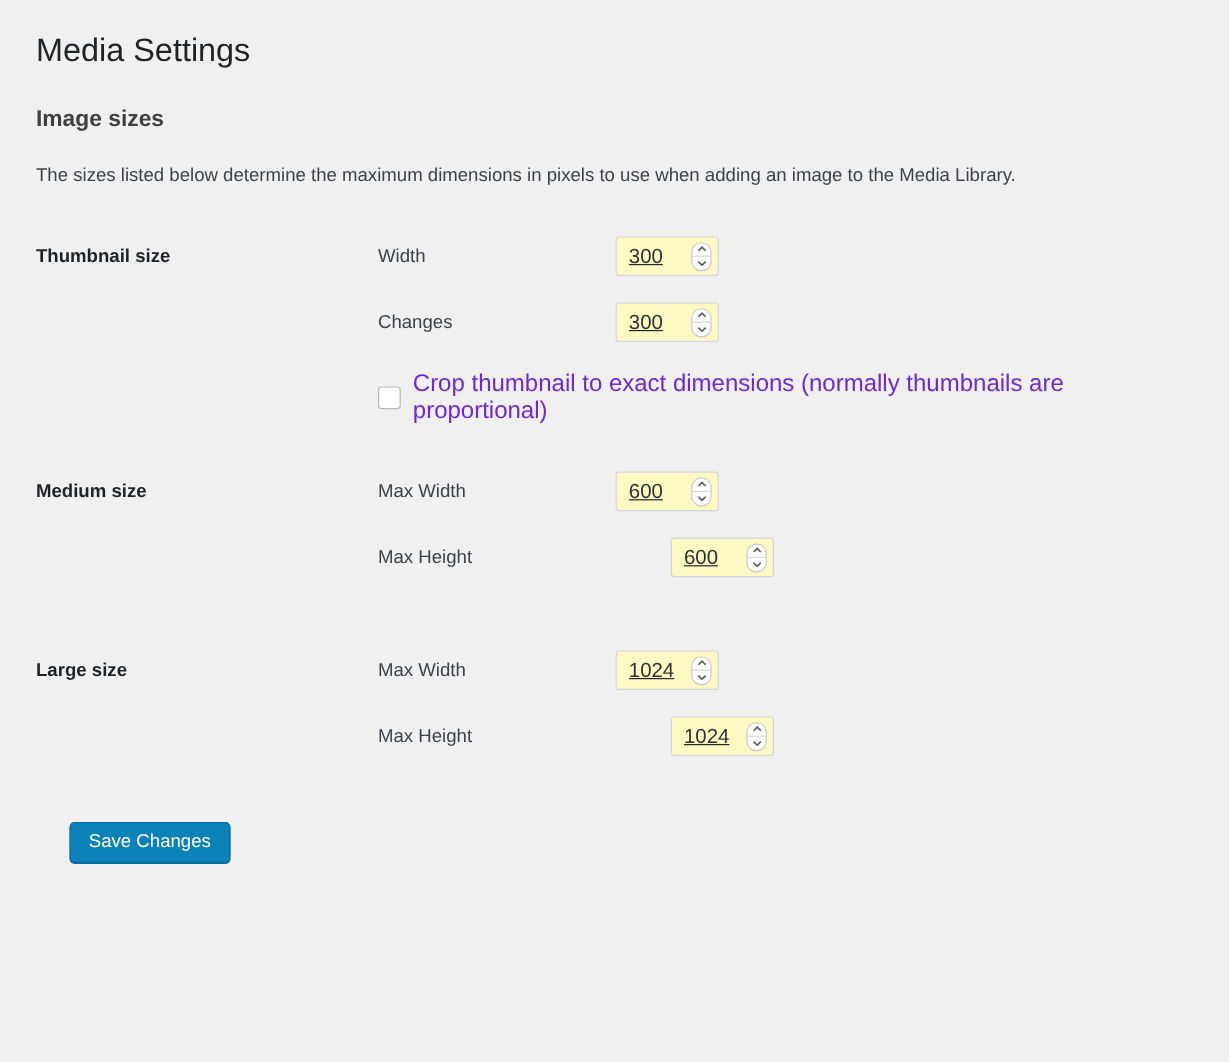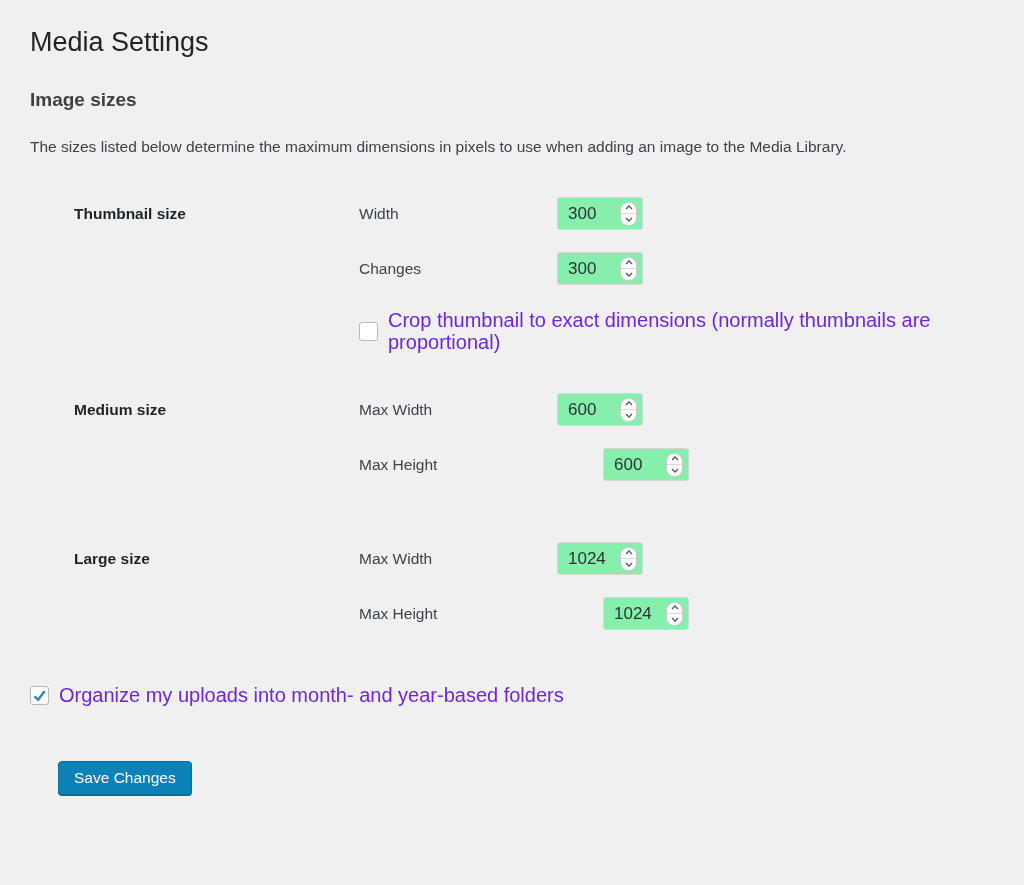--- a/index.html
+++ b/index.html
@@ -36,21 +36,21 @@
     font-weight: 700;
     color: #404040;
   }
   h2.uploading-heading { margin-top: 59px; }
   p.section-desc {
     margin: 26px 0 41px 0;
     font-size: 15.5px;
     line-height: 19px;
     color: #3c434a;
   }
-  .section-row { display: flex; align-items: flex-start; margin-left: 44px; }
+  .section-row { display: flex; align-items: flex-start; }
   .section-row.mt-medium { margin-top: 40px; }
   .section-row.mt-large  { margin-top: 61px; }
   .row-th {
     width: 285px;
     flex-shrink: 0;
     font-size: 15.5px;
     font-weight: 700;
     color: #1d2327;
     padding-top: 7px;
     line-height: 19px;
@@ -63,23 +63,24 @@
     font-size: 15.5px;
     color: #3c434a;
     line-height: 19px;
   }
   .number-input {
     position: relative;
     display: inline-flex;
     align-items: center;
     width: 86px;
     height: 33px;
-    background: #86efac;
+    background: #fef9c3;
     border: 1px solid #d6d6da;
     border-radius: 3px;
+    text-decoration: underline;
   }
   .number-input input {
     border: none;
     outline: none;
     background: transparent;
     font-family: "Liberation Sans", sans-serif;
     font-size: 17px;
     color: #2c3338;
     width: 52px;
     padding: 0 0 0 10px;
@@ -282,26 +283,18 @@
                   <polyline points="1,1 4,4 7,1" fill="none" stroke="#54565a" stroke-width="1.3"></polyline>
                 </svg>
               </span>
           </span>
         </span>
       </div>
     </div>
   </div>
 
 
-  <div class="checkbox-row organize-row">
-    <span class="checkbox checked">
-      <svg width="15" height="15" viewBox="0 0 18 18">
-          <polyline points="3,10 7.5,14 15,4" fill="none" stroke="#2d86c8" stroke-width="3"></polyline>
-        </svg>
-    </span>
-    <label class="checkbox-label">Organize my uploads into month- and year-based folders</label>
-  </div>
 
   <div class="button-row">
     <button class="button-primary">Save Changes</button>
   </div>
 
 </div>
 
 </body></html>

